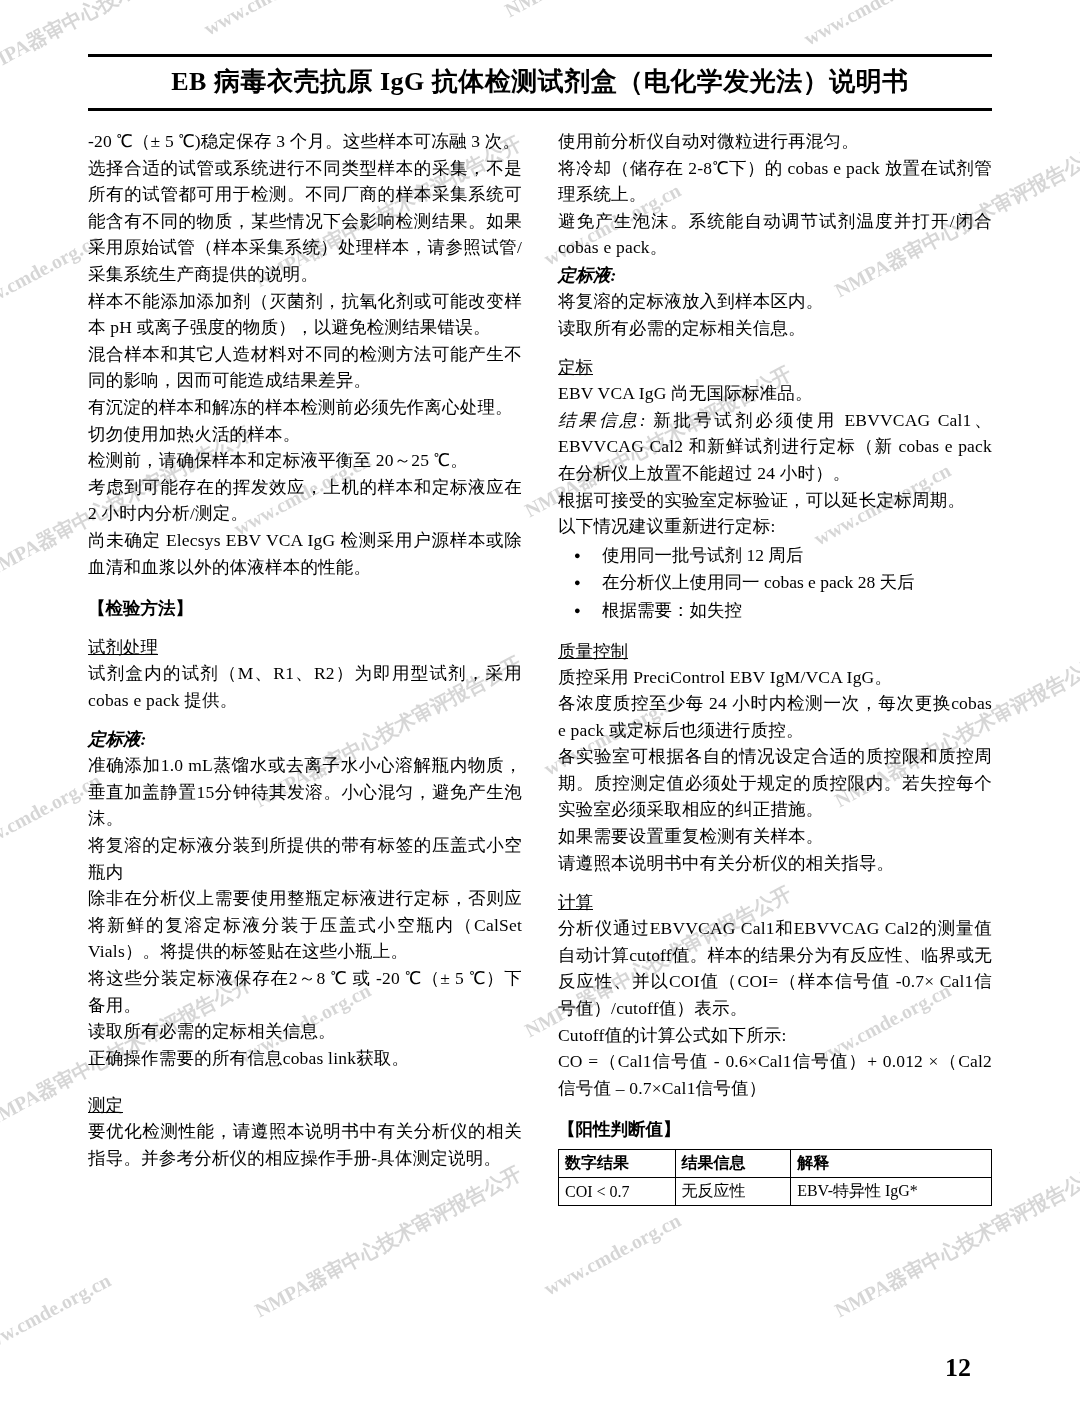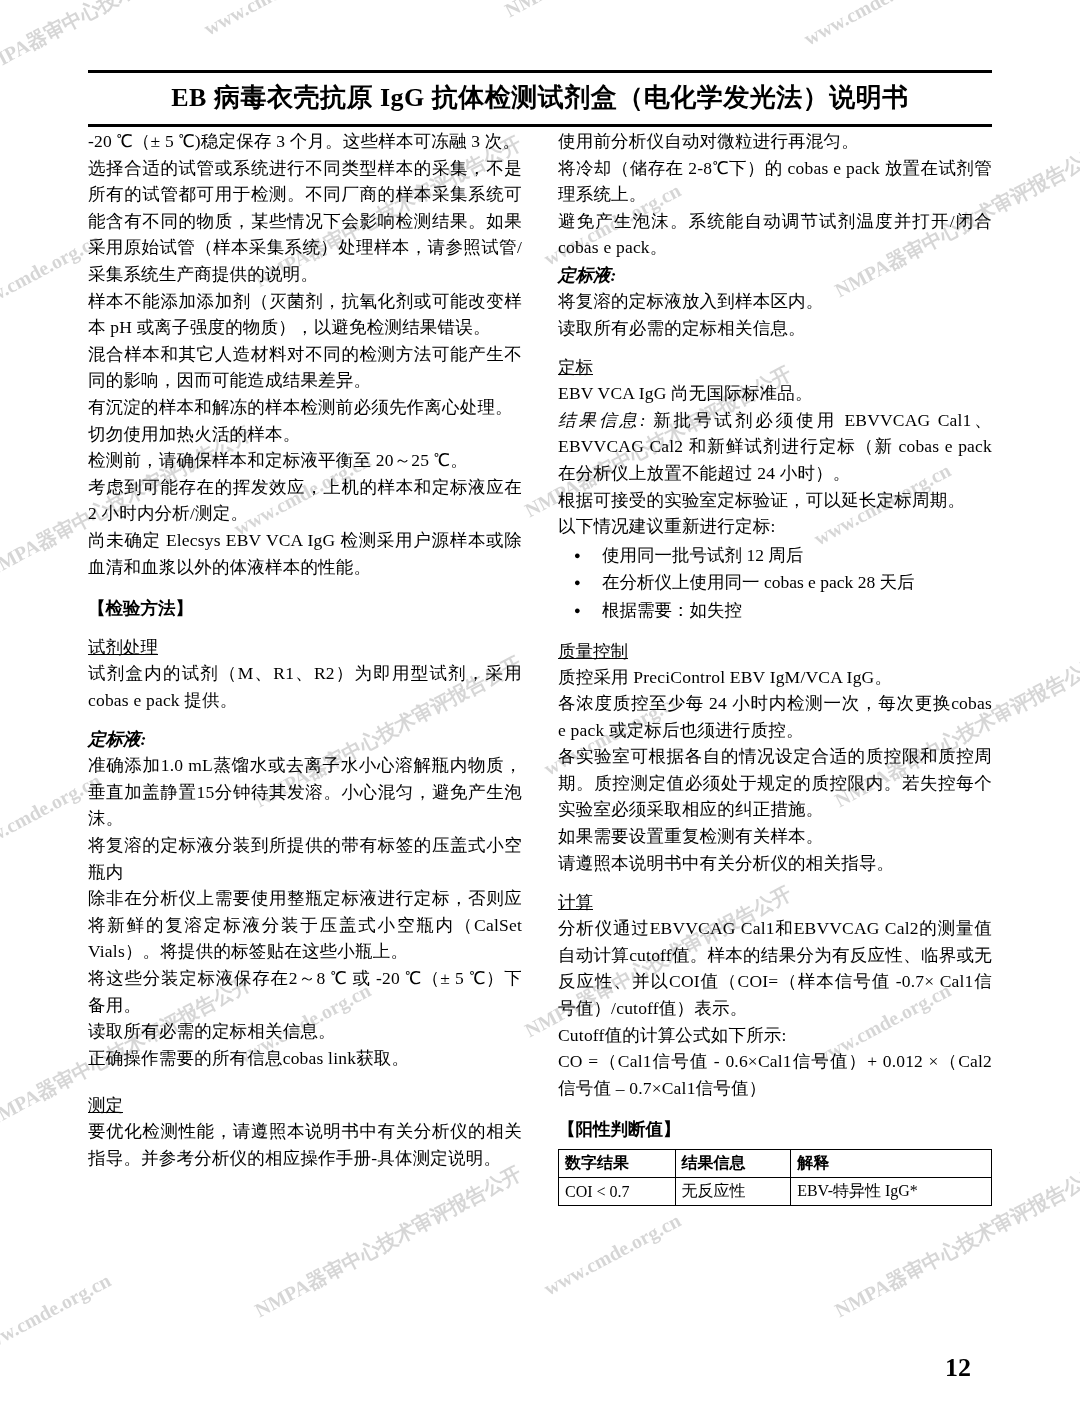--- a/index.html
+++ b/index.html
@@ -30,21 +30,21 @@
     font-family: "Liberation Serif", serif;
     font-size: 20px;
     white-space: nowrap;
     transform-origin: left top;
     transform: rotate(-28deg);
     font-weight: 600;
   }
   .title-bar {
     position: absolute;
     left: 88px;
-    top: 70px;
+    top: 54px;
     width: 904px;
     border-top: 3px solid #000;
     border-bottom: 3px solid #000;
     padding: 7px 0 9px 0;
     text-align: center;
     background: rgba(255,255,255,0.80);
   }
   .title-bar .t {
     font-size: 26px;
     font-weight: bold;

